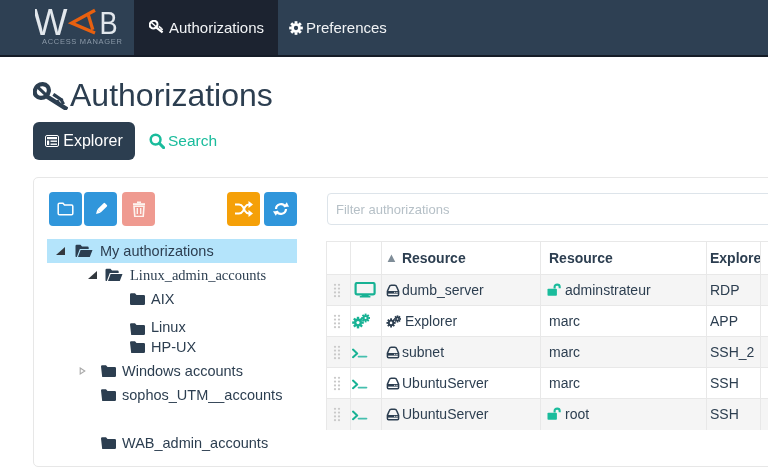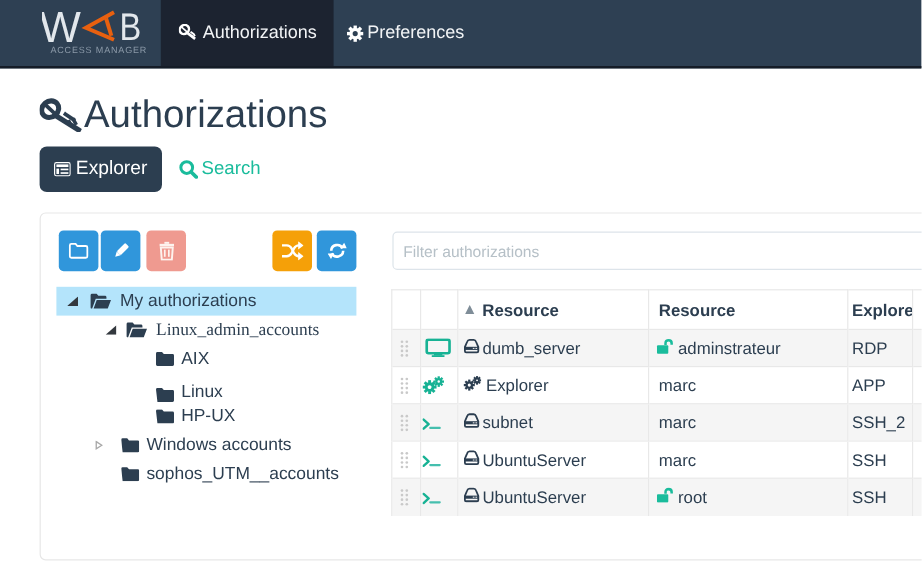--- a/index.html
+++ b/index.html
@@ -54,21 +54,21 @@
 
   
   #tbl { left:326px; top:241px; width:500px; border-collapse:collapse;
     font-size:14px; color:#2c3e50; table-layout:fixed; }
   #tbl th, #tbl td { border:1px solid #e8e8e8; border-bottom:none; padding:0;
     overflow:hidden; white-space:nowrap; }
   #tbl th { height:33px; text-align:left; font-size:14px; }
   #tbl td { height:31px; }
   #tbl tr.odd td { background:#f5f5f5; }
   #tbl td.cpad { padding-left:4px; }
-  .cell { display:flex; }
+  .cell { display:flex; align-items:center; }
   .cell svg { flex:none; }
   .icon-c .cell { justify-content:flex-start; padding-left:1px; }
   .grip .cell { justify-content:flex-start; padding-left:6px; }
 </style>
 </head>
 <body>
 <div id="page">
 
   <div class="abs" id="navbar"></div>
   <div class="abs" id="navtab-active"></div>
@@ -218,20 +218,25 @@
       </svg>
     sophos_UTM__accounts</div>
   <div class="abs trow" style="left:79px; top:359px;">
     <svg width="7" height="8" viewBox="0 0 7 8" style="margin-right:15px;">
         <path d="M1.2 1 L5.8 4 L1.2 7 Z" fill="none" stroke="#a9a9a9" stroke-width="1.1"></path>
       </svg>
     <svg width="15" height="12" viewBox="0 0 15 12" style="margin-right:6px;">
         <path d="M0 1.5 Q0 0.3 1.2 0.3 L5 0.3 L6.5 2 L13.8 2 Q15 2 15 3.2 L15 10.8 Q15 12 13.8 12 L1.2 12 Z" fill="#2c3e50"></path>
       </svg>
     Windows accounts</div>
+  <div class="abs trow" style="left:101px; top:431px;">
+    <svg width="15" height="12" viewBox="0 0 15 12" style="margin-right:6px;">
+        <path d="M0 1.5 Q0 0.3 1.2 0.3 L5 0.3 L6.5 2 L13.8 2 Q15 2 15 3.2 L15 10.8 Q15 12 13.8 12 L1.2 12 Z" fill="#2c3e50"></path>
+      </svg>
+    WAB_admin_accounts</div>
 
   <div class="abs" id="filter">Filter authorizations</div>
 
   <table class="abs" id="tbl">
     <colgroup>
         <col style="width:24px">
         <col style="width:31px">
         <col style="width:159px">
       <col style="width:166px">
         <col style="width:54px">

